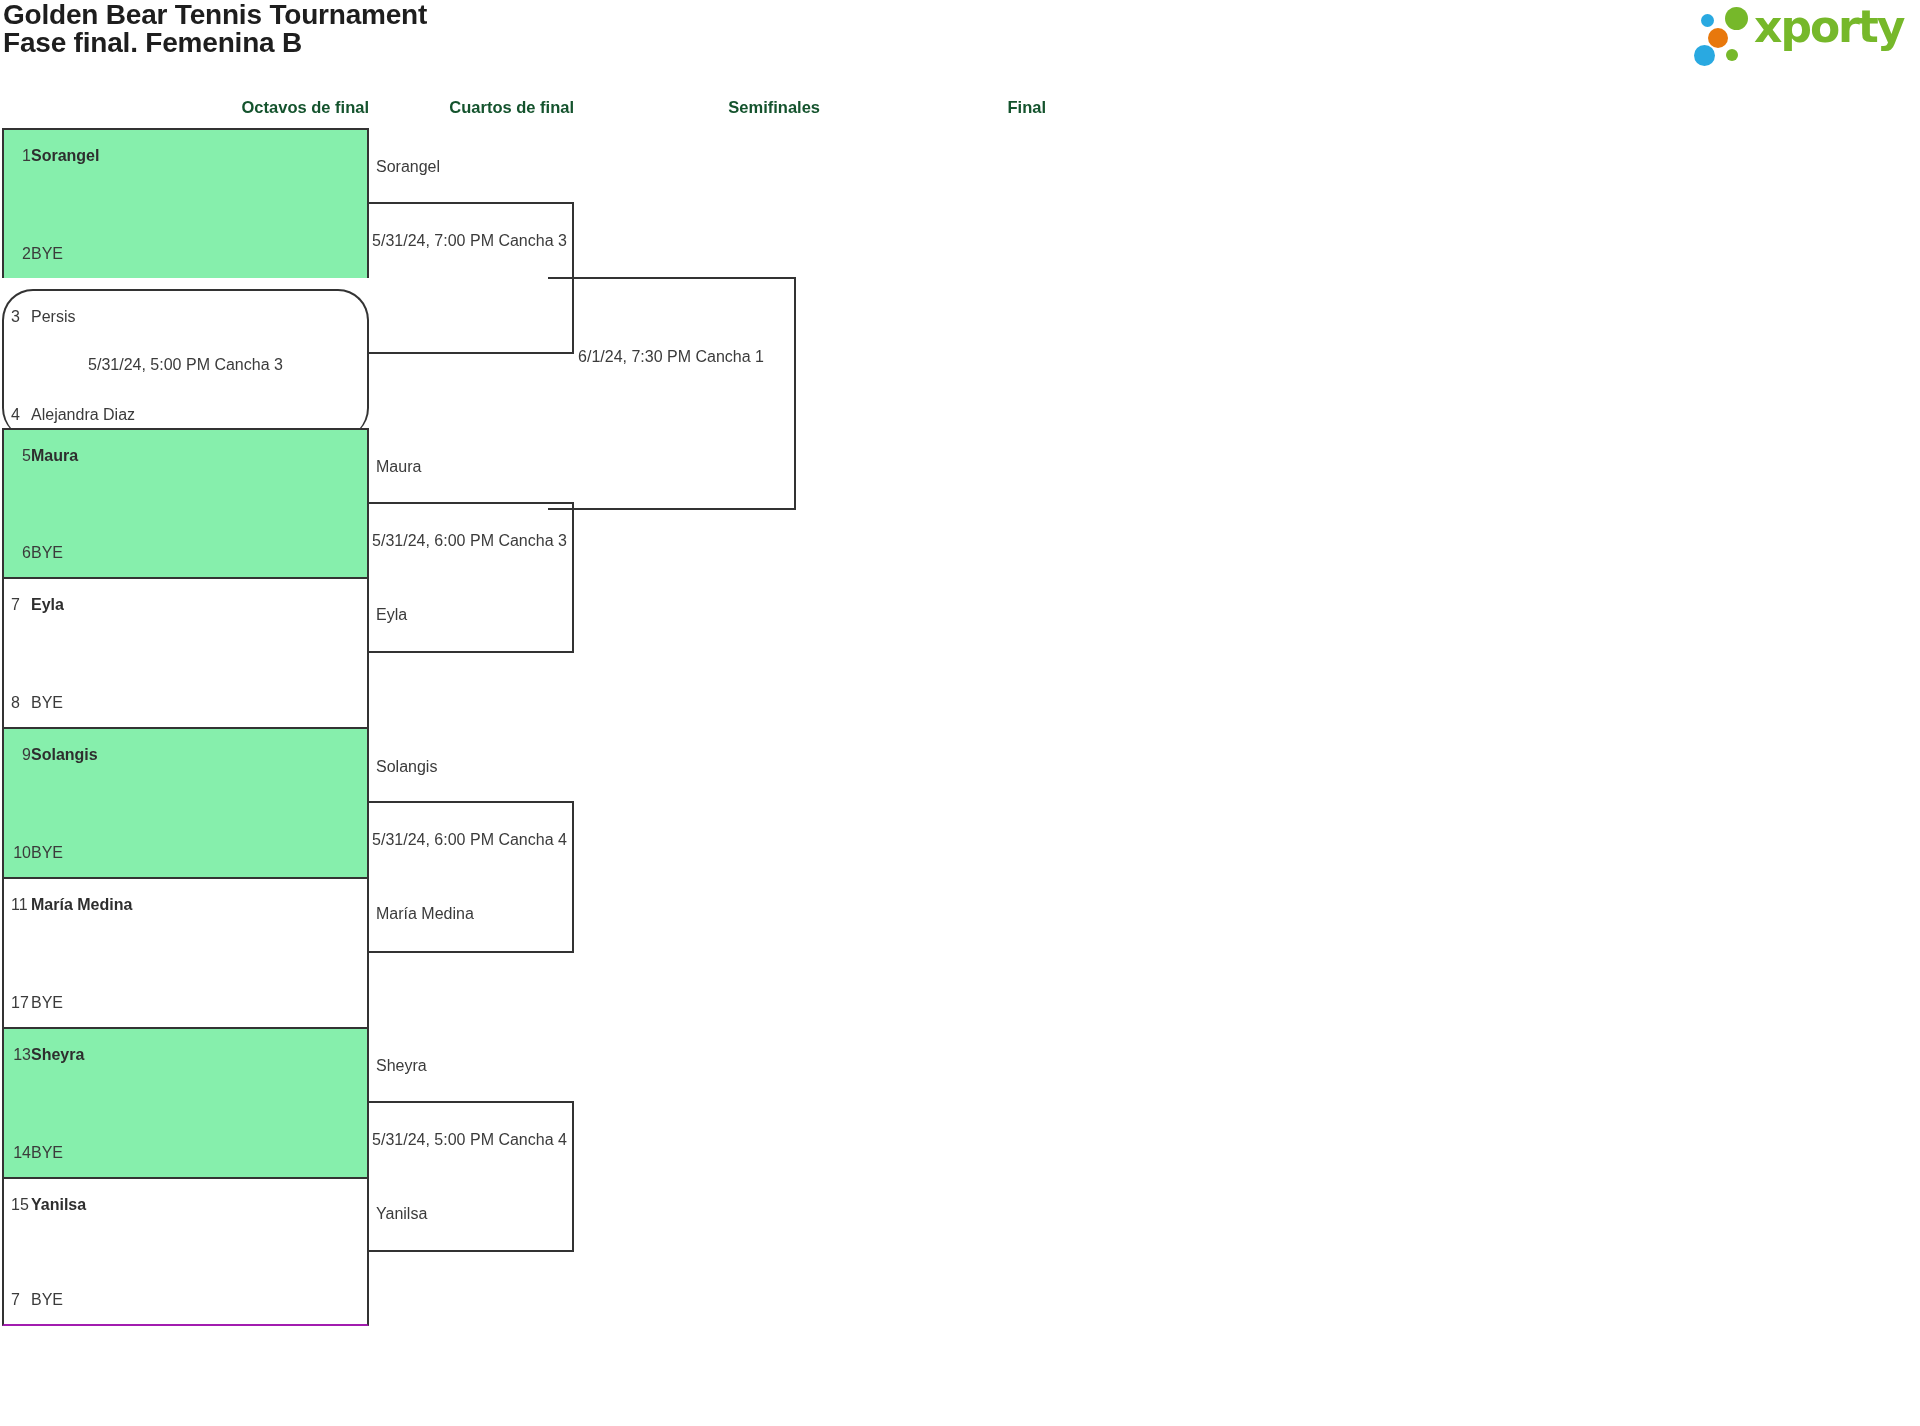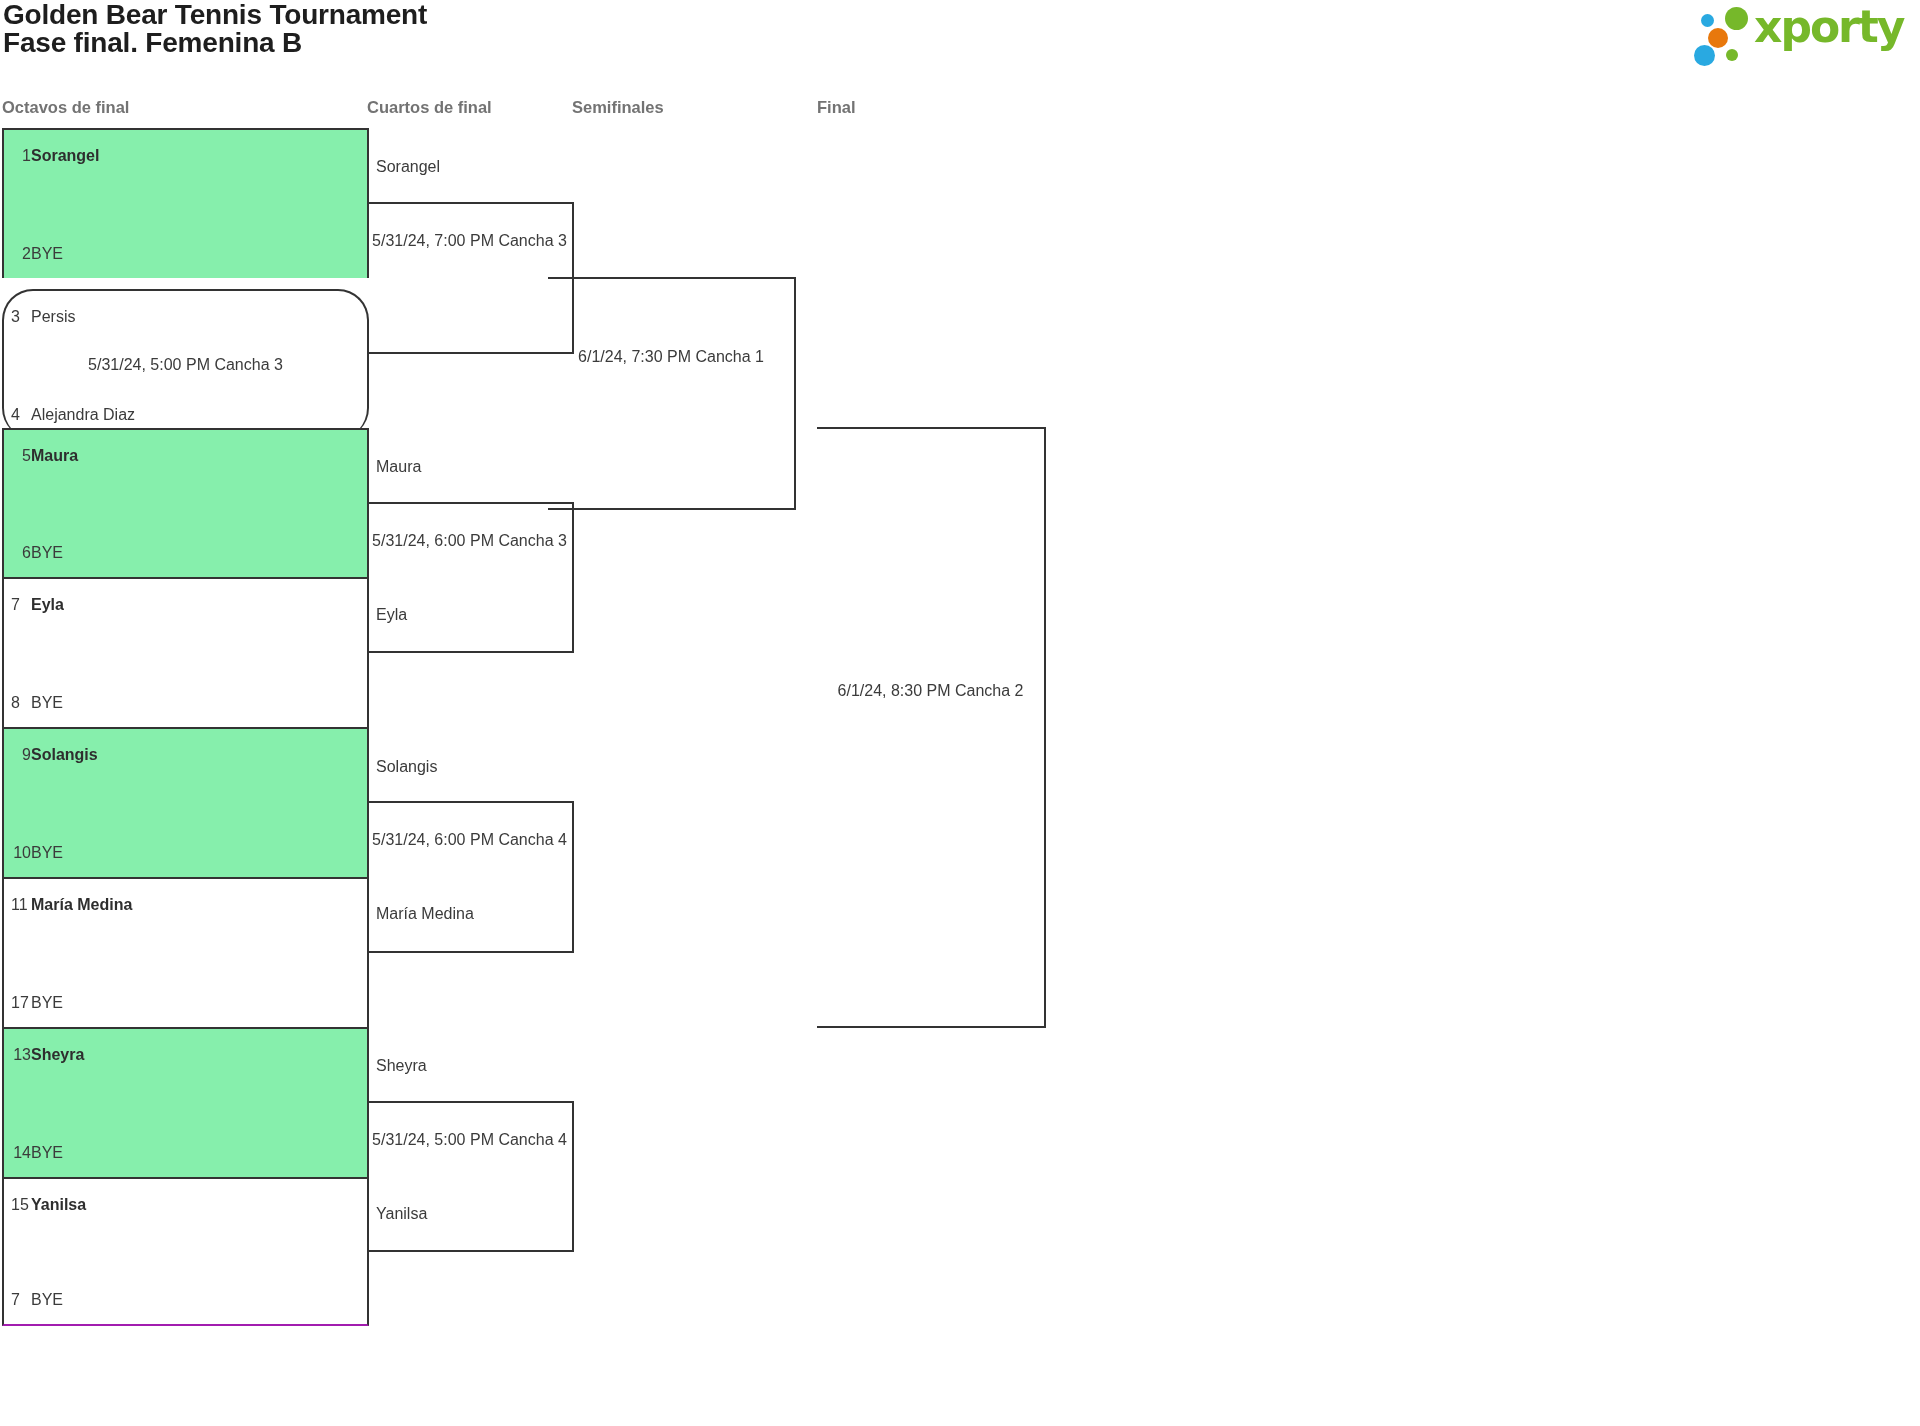--- a/index.html
+++ b/index.html
@@ -14,22 +14,22 @@
   .logo{position:absolute;left:1692px;top:4px;width:220px;height:62px;cursor:pointer;}
   .logo .dot{position:absolute;border-radius:50%;}
   .dot-green-big {left:32.5px;top:2.5px; width:23px;height:23px;background:#76b82a;}
   .dot-blue-small{left:8.5px; top:9.5px; width:13px;height:13px;background:#29a9e1;}
   .dot-orange    {left:16px;  top:24px;  width:20px;height:20px;background:#e8780c;}
   .dot-blue-big  {left:1.5px; top:40.5px;width:21px;height:21px;background:#29a9e1;}
   .dot-green-small{left:34px; top:45px;  width:12px;height:12px;background:#76b82a;}
   .logo-word{position:absolute;left:62px;top:-7px;font-family:"DejaVu Sans",sans-serif;
     font-weight:700;font-size:44px;line-height:60px;letter-spacing:-2px;color:#76b82a;}
   
-  .round-header{position:absolute;top:96px;height:22px;line-height:22px;text-align:left;
-    font-size:16.5px;font-weight:700;color:#737373;}
+  .round-header{position:absolute;top:96px;height:22px;line-height:22px;text-align:right;
+    font-size:16.5px;font-weight:700;color:#14532d;}
   .rh-r16{left:2px;width:367px;}
   .rh-qf {left:367px;width:207px;}
   .rh-sf {left:572px;width:248px;}
   .rh-f  {left:817px;width:229px;}
   
   .box{position:absolute;box-sizing:border-box;font-size:16px;}
   .r16{left:2px;width:367px;height:149.8px;border:2px solid #333;border-bottom:none;background:#fff;}
   .r16.last{border-bottom:2px solid #a21caf;}
   .r16.shaded{background:#86efac;text-align:right;}
   .slot-top{position:absolute;top:15px;left:7px;line-height:21px;white-space:nowrap;}
@@ -134,17 +134,14 @@
   <div class="box adv qf qf4">
     <div class="feed-top">Sheyra</div>
     <div class="sched-upper">5/31/24, 5:00 PM Cancha 4</div>
     <div class="feed-bottom">Yanilsa</div>
   </div>
 
   <div class="box adv sf sf1">
     <div class="sched-upper">6/1/24, 7:30 PM Cancha 1</div>
   </div>
 
-  <div class="box adv fin">
-    <div class="sched-upper">6/1/24, 8:30 PM Cancha 2</div>
-  </div>
 
 </div>
 
 </body></html>

